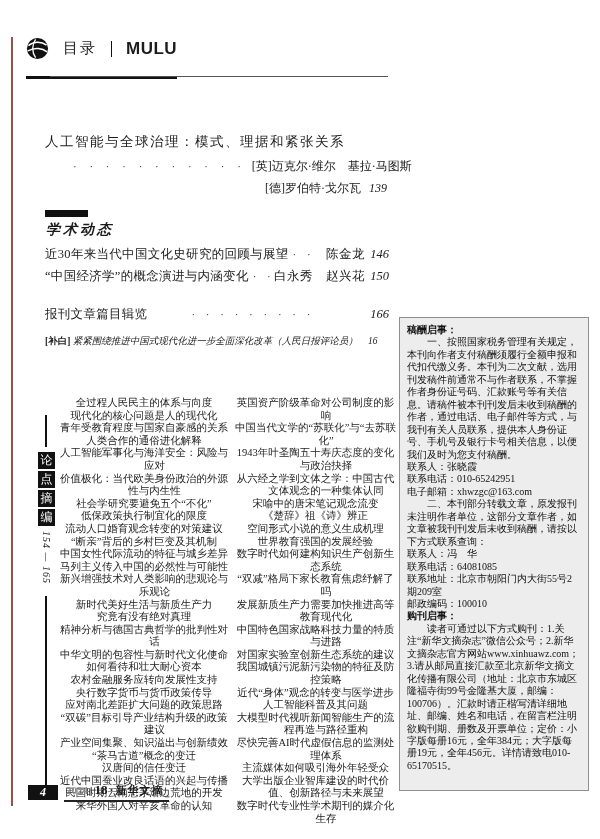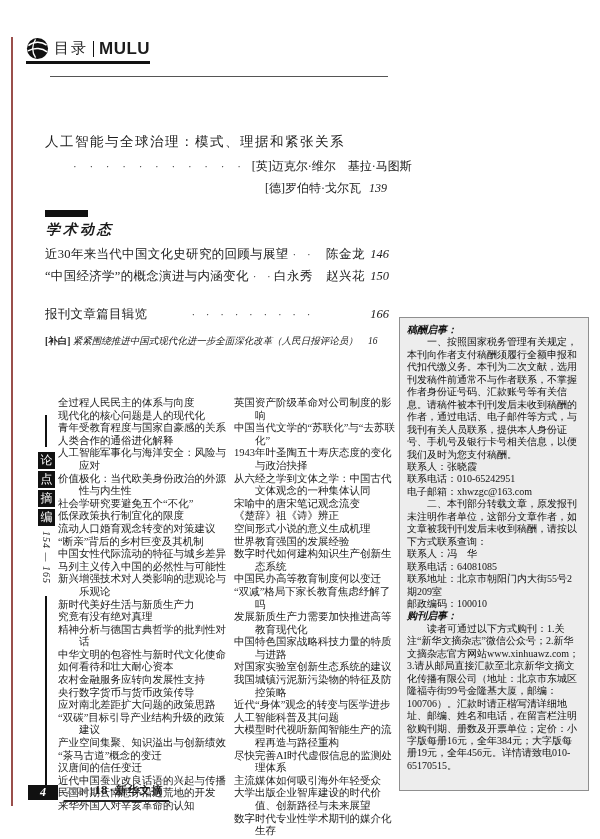--- a/index.html
+++ b/index.html
@@ -1,22 +1,22 @@
 <!DOCTYPE html>
 <html><head>
 <meta charset="utf-8">
 <style>
   html,body{margin:0;padding:0;background:#fff;}
   .page{position:relative;width:600px;height:839px;background:#fff;overflow:hidden;
         font-family:"Liberation Serif","DejaVu Serif",serif;color:#1c1c1c;}
   .spine{position:absolute;left:11px;top:37px;width:2px;height:769px;background:#9a4f4b;}
 
   
-  .logo{position:absolute;left:26px;top:37px;display:flex;align-items:center;gap:5px;
-        border-bottom:3px solid #111;padding-bottom:1px;}
+  .logo{position:absolute;left:26px;top:37px;display:flex;align-items:center;gap:14px;
+        border-bottom:3px solid #111;padding-bottom:16px;}
   .logo svg{display:block;}
   .logo-cn{font-size:15px;letter-spacing:2px;}
   .logo-div{width:1px;height:16px;background:#111;}
   .logo-en{font-family:"Liberation Sans","DejaVu Sans",sans-serif;font-weight:bold;
            font-size:17px;letter-spacing:.5px;}
   .header-rule{position:absolute;left:50px;top:76px;width:338px;height:1px;background:#555;}
 
   
   .feature{position:absolute;left:45px;top:133px;width:344px;}
   .feature-title{font-size:13.5px;letter-spacing:1.5px;}
@@ -48,27 +48,27 @@
   .rail-pages{position:absolute;left:38px;top:522px;width:17px;height:70px;
               display:flex;align-items:center;justify-content:center;}
   .rail-pages span{transform:rotate(90deg);white-space:nowrap;font-size:10px;
                    font-style:italic;letter-spacing:1px;}
   .rail-line2{position:absolute;left:45px;top:596px;width:2px;height:190px;background:#111;}
 
   
   .col{position:absolute;top:397px;font-size:10.5px;line-height:12.6px;color:#222;}
   .col-left{left:58px;width:172px;}
   .col-right{left:234px;width:163px;}
-  .toc-item{padding-left:21px;text-indent:-21px;}
+  .toc-item{padding-left:21px;text-indent:-21px;text-align:center;}
 
   
   .notice-box{position:absolute;left:399px;top:317px;width:190px;height:474px;
               background:#ededed;border:1px solid #8f8f8f;box-sizing:border-box;
               padding:6px 7px;font-size:10px;line-height:12.45px;overflow:hidden;color:#111;}
-  .v-title{font-weight:bold;font-style:italic;}
+  .v-title{font-weight:bold;}
   .v-para{text-indent:20px;}
 
   
   .footer{position:absolute;left:28px;top:782px;display:flex;align-items:center;}
   .footer-box{width:30px;height:15px;background:#111;color:#fff;font-size:12px;
               font-style:italic;font-weight:bold;display:flex;align-items:center;
               justify-content:center;}
   .footer-text{margin-left:6px;border-bottom:2px solid #222;padding:0 6px 2px 2px;
                display:flex;align-items:baseline;gap:2px;font-weight:bold;}
   .footer-year{color:#8d8d8d;font-size:11px;}
@@ -227,21 +227,20 @@
       <div class="toc-item">宋喻中的唐宋笔记观念流变</div>
 
       <div class="toc-item">《楚辞》祖《诗》辨正</div>
 
       <div class="toc-item">空间形式小说的意义生成机理</div>
 
       <div class="toc-item">世界教育强国的发展经验</div>
 
       <div class="toc-item">数字时代如何建构知识生产创新生态系统</div>
 
-      <div class="toc-item">中国民办高等教育制度何以变迁</div>
 
       <div class="toc-item">“双减”格局下家长教育焦虑纾解了吗</div>
 
       <div class="toc-item">发展新质生产力需要加快推进高等教育现代化</div>
 
       <div class="toc-item">中国特色国家战略科技力量的特质与进路</div>
 
       <div class="toc-item">对国家实验室创新生态系统的建议</div>
 
       <div class="toc-item">我国城镇污泥新污染物的特征及防控策略</div>

